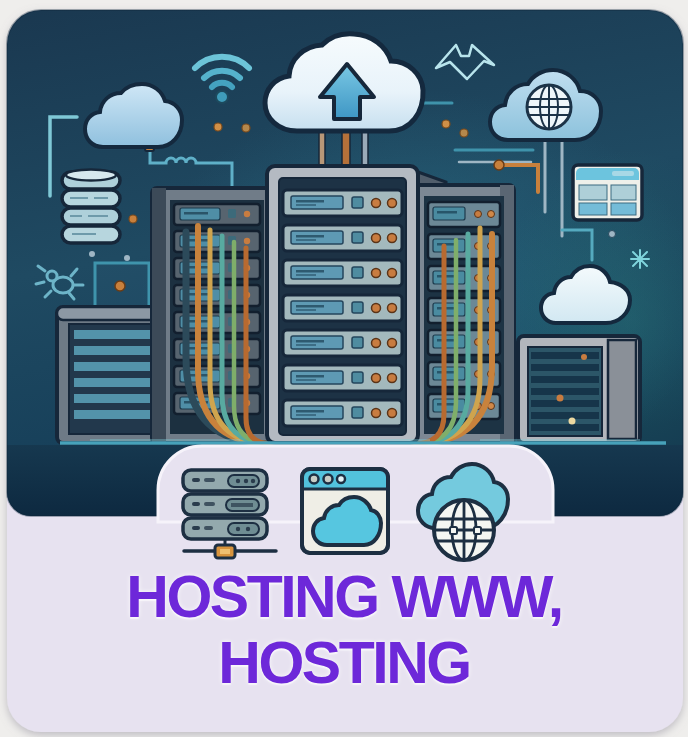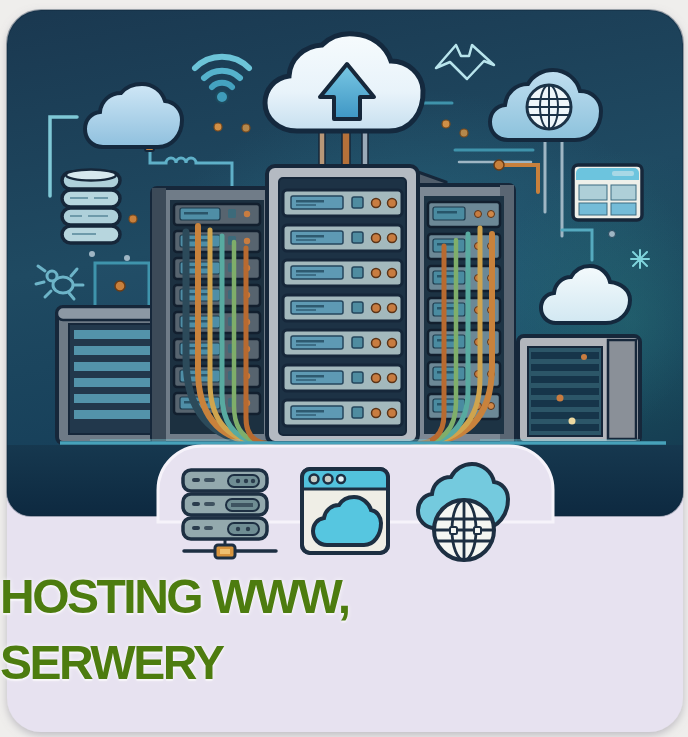--- a/index.html
+++ b/index.html
@@ -5,26 +5,26 @@
   html,body{margin:0;padding:0;}
   body{
     width:688px;height:737px;overflow:hidden;
     background:#efeeec;
     font-family:"Liberation Sans", sans-serif;
   }
   #app{position:relative;width:688px;height:737px;}
   #scene-svg{position:absolute;left:0;top:0;width:688px;height:737px;display:block;}
   .caption{
     position:absolute;left:0;right:0;top:564px;
-    text-align:left;
+    text-align:center;
     font-weight:bold;
-    font-size:48px;
+    font-size:59px;
     line-height:66px;
     letter-spacing:-2.5px;
-    color:#4d7c0f;
+    color:#6d28d9;
     text-shadow:0 0 5px rgba(255,255,255,.85), 0 2px 1px rgba(255,255,255,.55);
     user-select:none;
   }
 </style>
 </head>
 <body>
 
 <div id="app">
 <svg id="scene-svg" viewBox="0 0 688 737" aria-hidden="true">
   <defs>
@@ -343,15 +343,15 @@
     <circle cx="464" cy="530" r="30" fill="#f4f6f2" stroke="#1d2f42" stroke-width="4"></circle>
     <ellipse cx="464" cy="530" rx="12" ry="30" fill="none" stroke="#1d2f42" stroke-width="2.8"></ellipse>
     <path d="M436,519 H492 M434,530 H494 M436,541 H492 M464,500 V560" stroke="#1d2f42" stroke-width="2.8" fill="none"></path>
     <rect x="450" y="527" width="7" height="7" rx="1.5" fill="#f4f6f2" stroke="#1d2f42" stroke-width="2"></rect>
     <rect x="474" y="527" width="7" height="7" rx="1.5" fill="#f4f6f2" stroke="#1d2f42" stroke-width="2"></rect>
   </g>
 </svg>
 
 <div class="caption">
   <div>HOSTING WWW,</div>
-  <div>SERWERY</div>
+  <div>HOSTING</div>
 </div>
 </div>
 
 </body></html>

